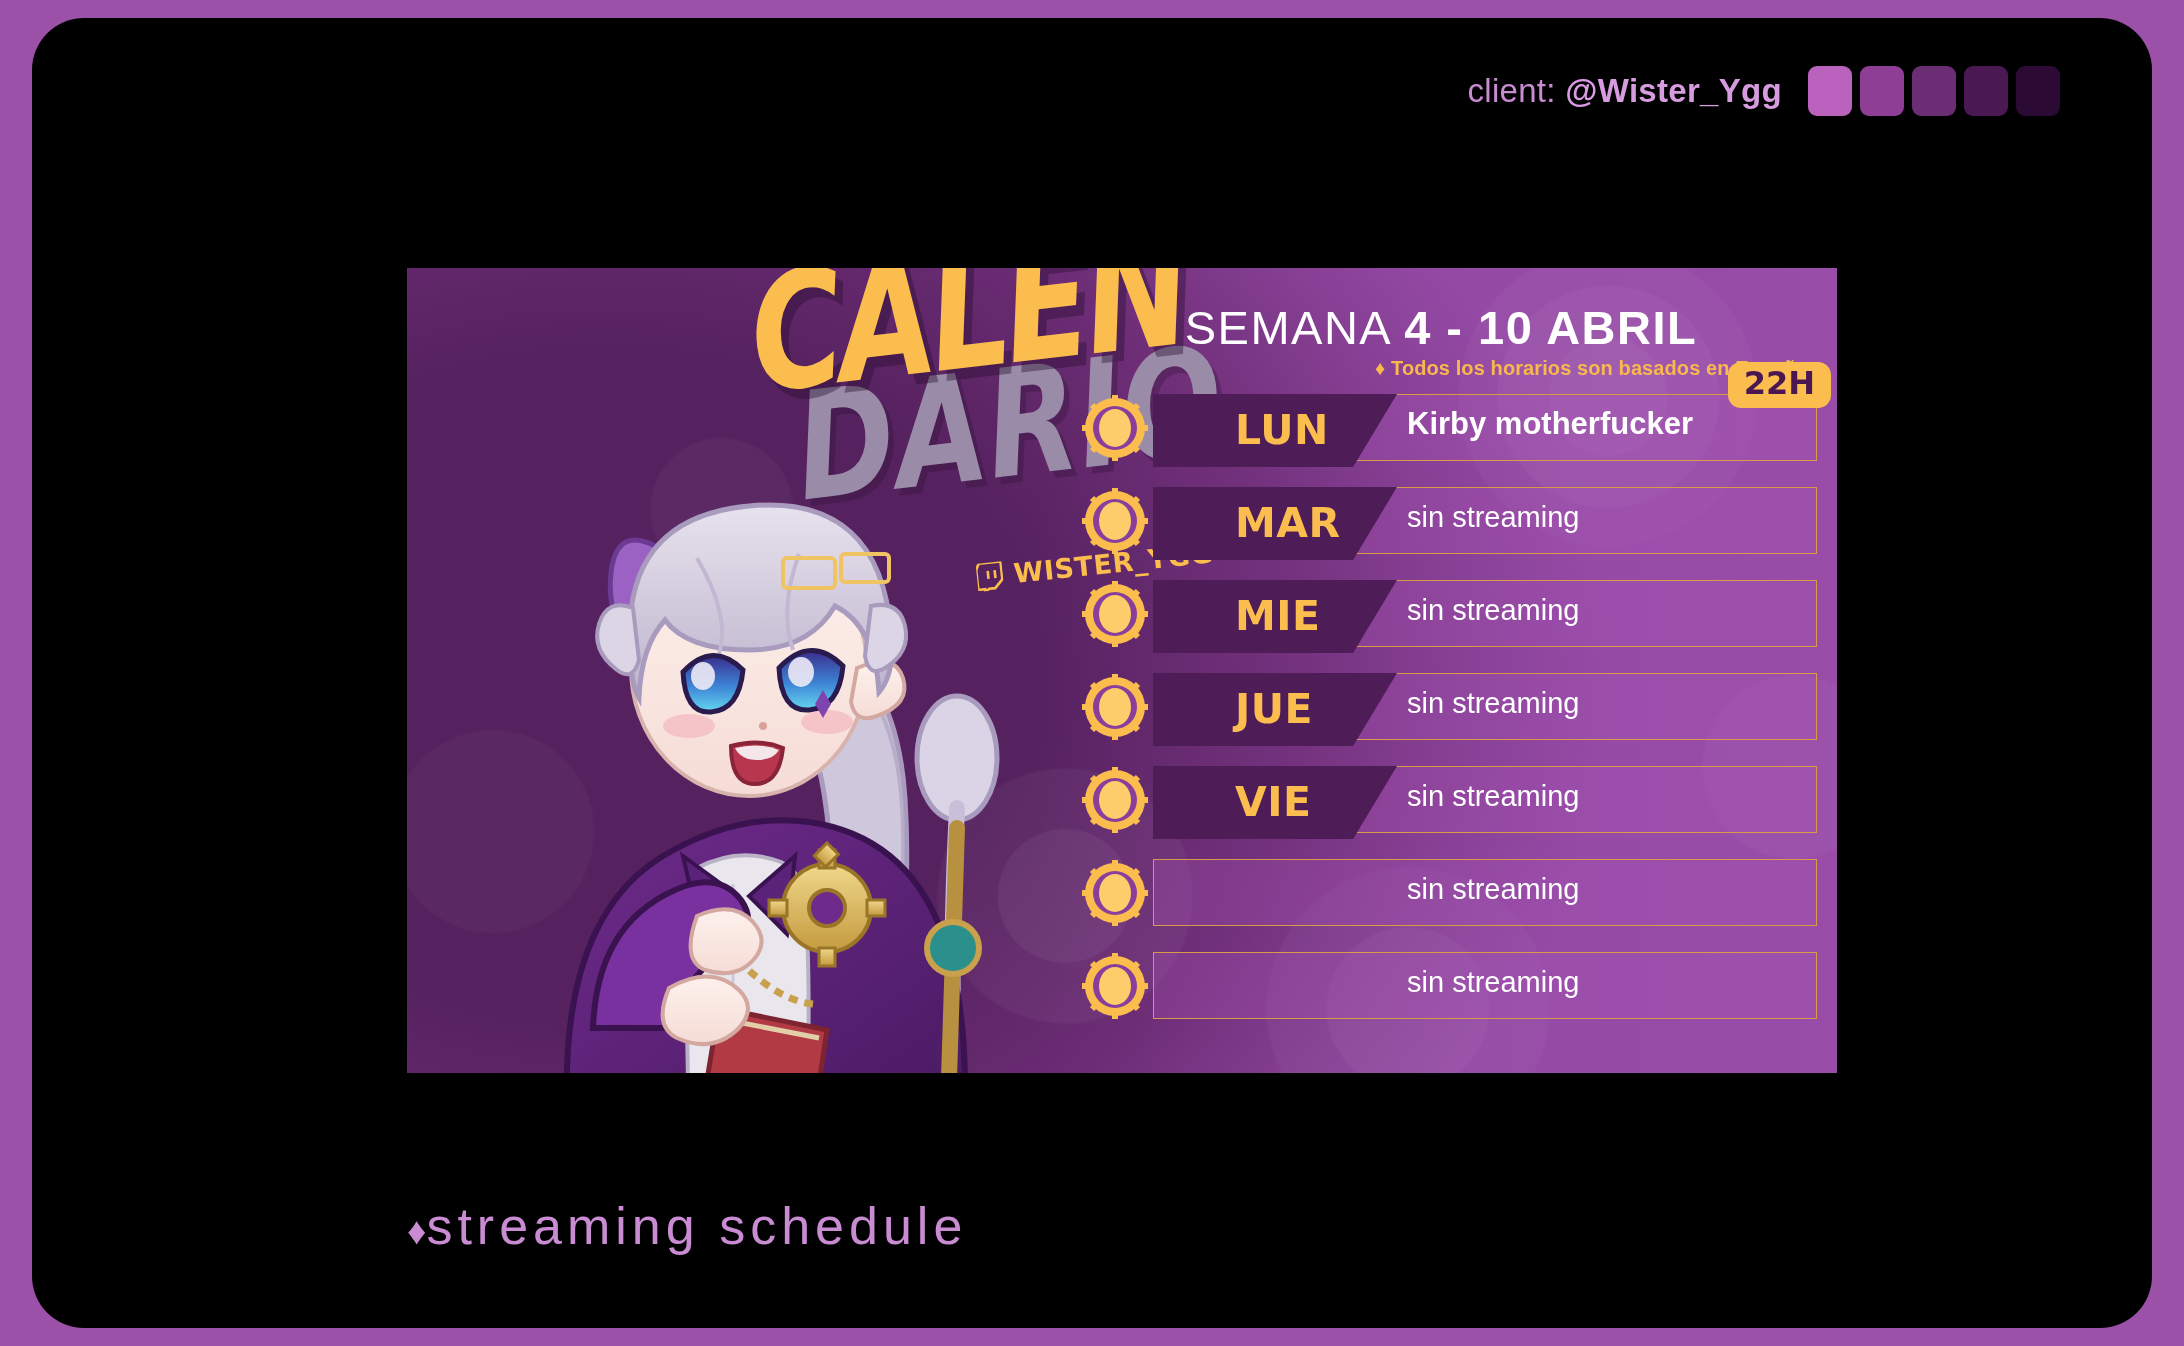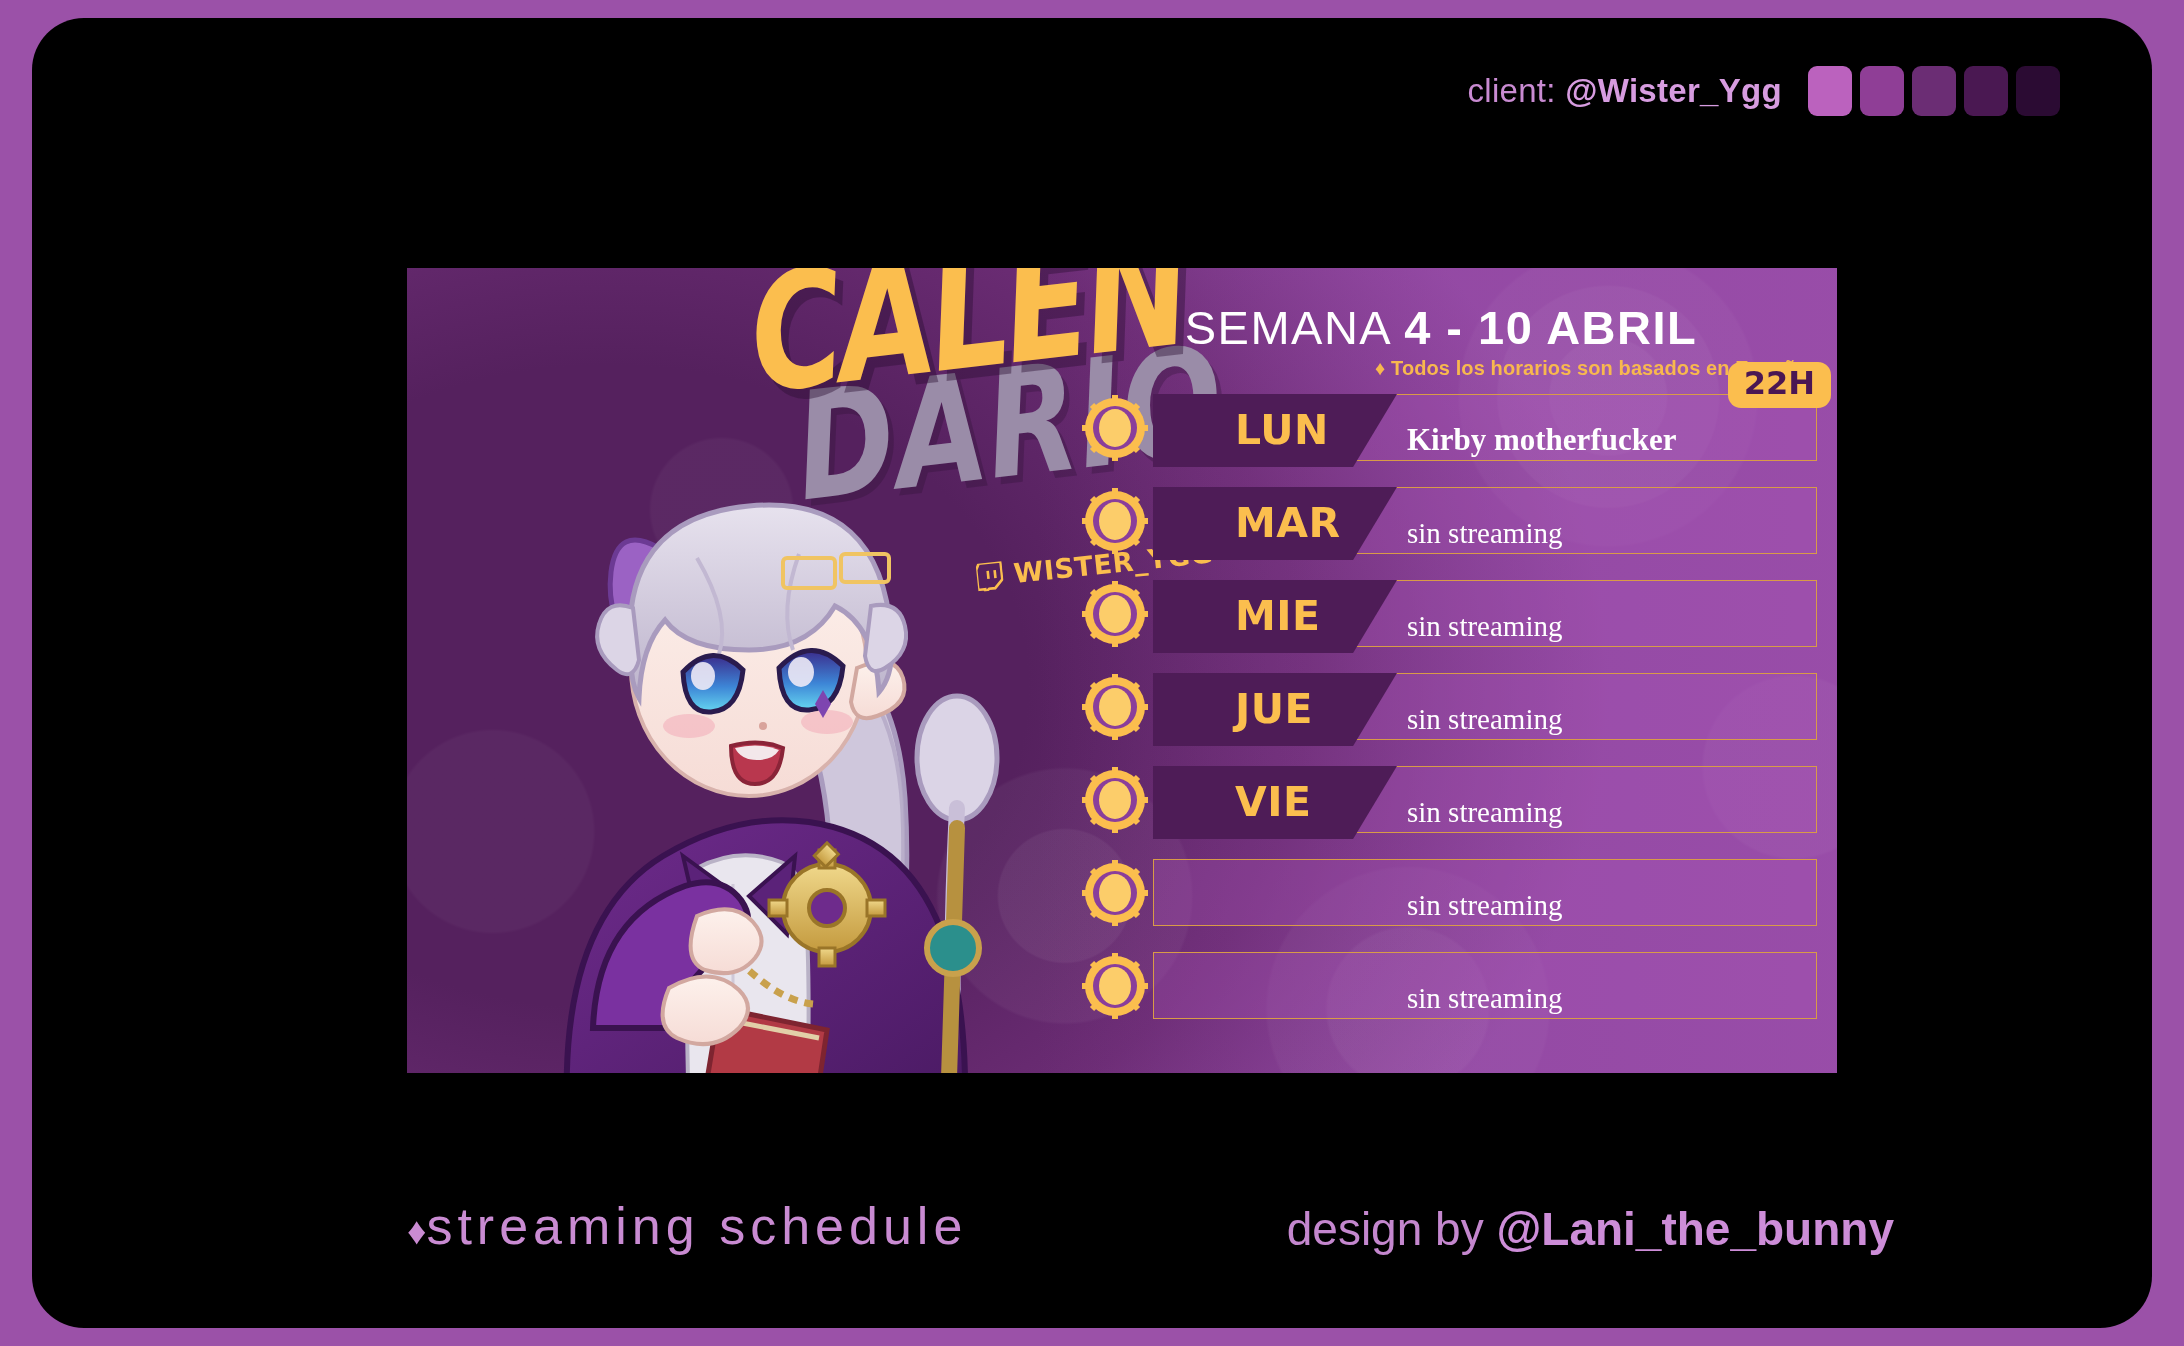--- a/index.html
+++ b/index.html
@@ -200,27 +200,26 @@
   }
   .gear-icon-wrap {
     position: absolute;
     left: 14px; top: 50%;
     transform: translateY(-50%);
     width: 68px; height: 68px;
     z-index: 4;
   }
   .row-activity {
     position: absolute;
-    left: 340px; top: 16px; height: 60px;
+    left: 340px; top: 0; height: 60px;
     display: flex; align-items: center;
     font-size: 29px;
     color: #FFFFFF;
     font-weight: 400;
     z-index: 3;
-    font-family: Liberation Serif, serif;
   }
   .row-activity.featured { font-weight: 700; font-size: 31px; }
   .time-badge {
     position: absolute;
     right: -14px; top: -32px;
     background: #FBBE4E;
     color: #4A1753;
     font-family: "DejaVu Sans", sans-serif;
     font-weight: 700;
     font-size: 32px;
@@ -584,17 +583,14 @@
           <div class="row-activity">sin streaming</div>
         </div>
 
       </div>
     </div>
   </div>
 
   <div id="footer-left">
     <span class="diamond">♦</span><span>streaming schedule</span>
   </div>
-  <div id="footer-right">
-    <span>design by </span><b>@Lani_the_bunny</b>
-  </div>
 
 </div>
 
 </body></html>

